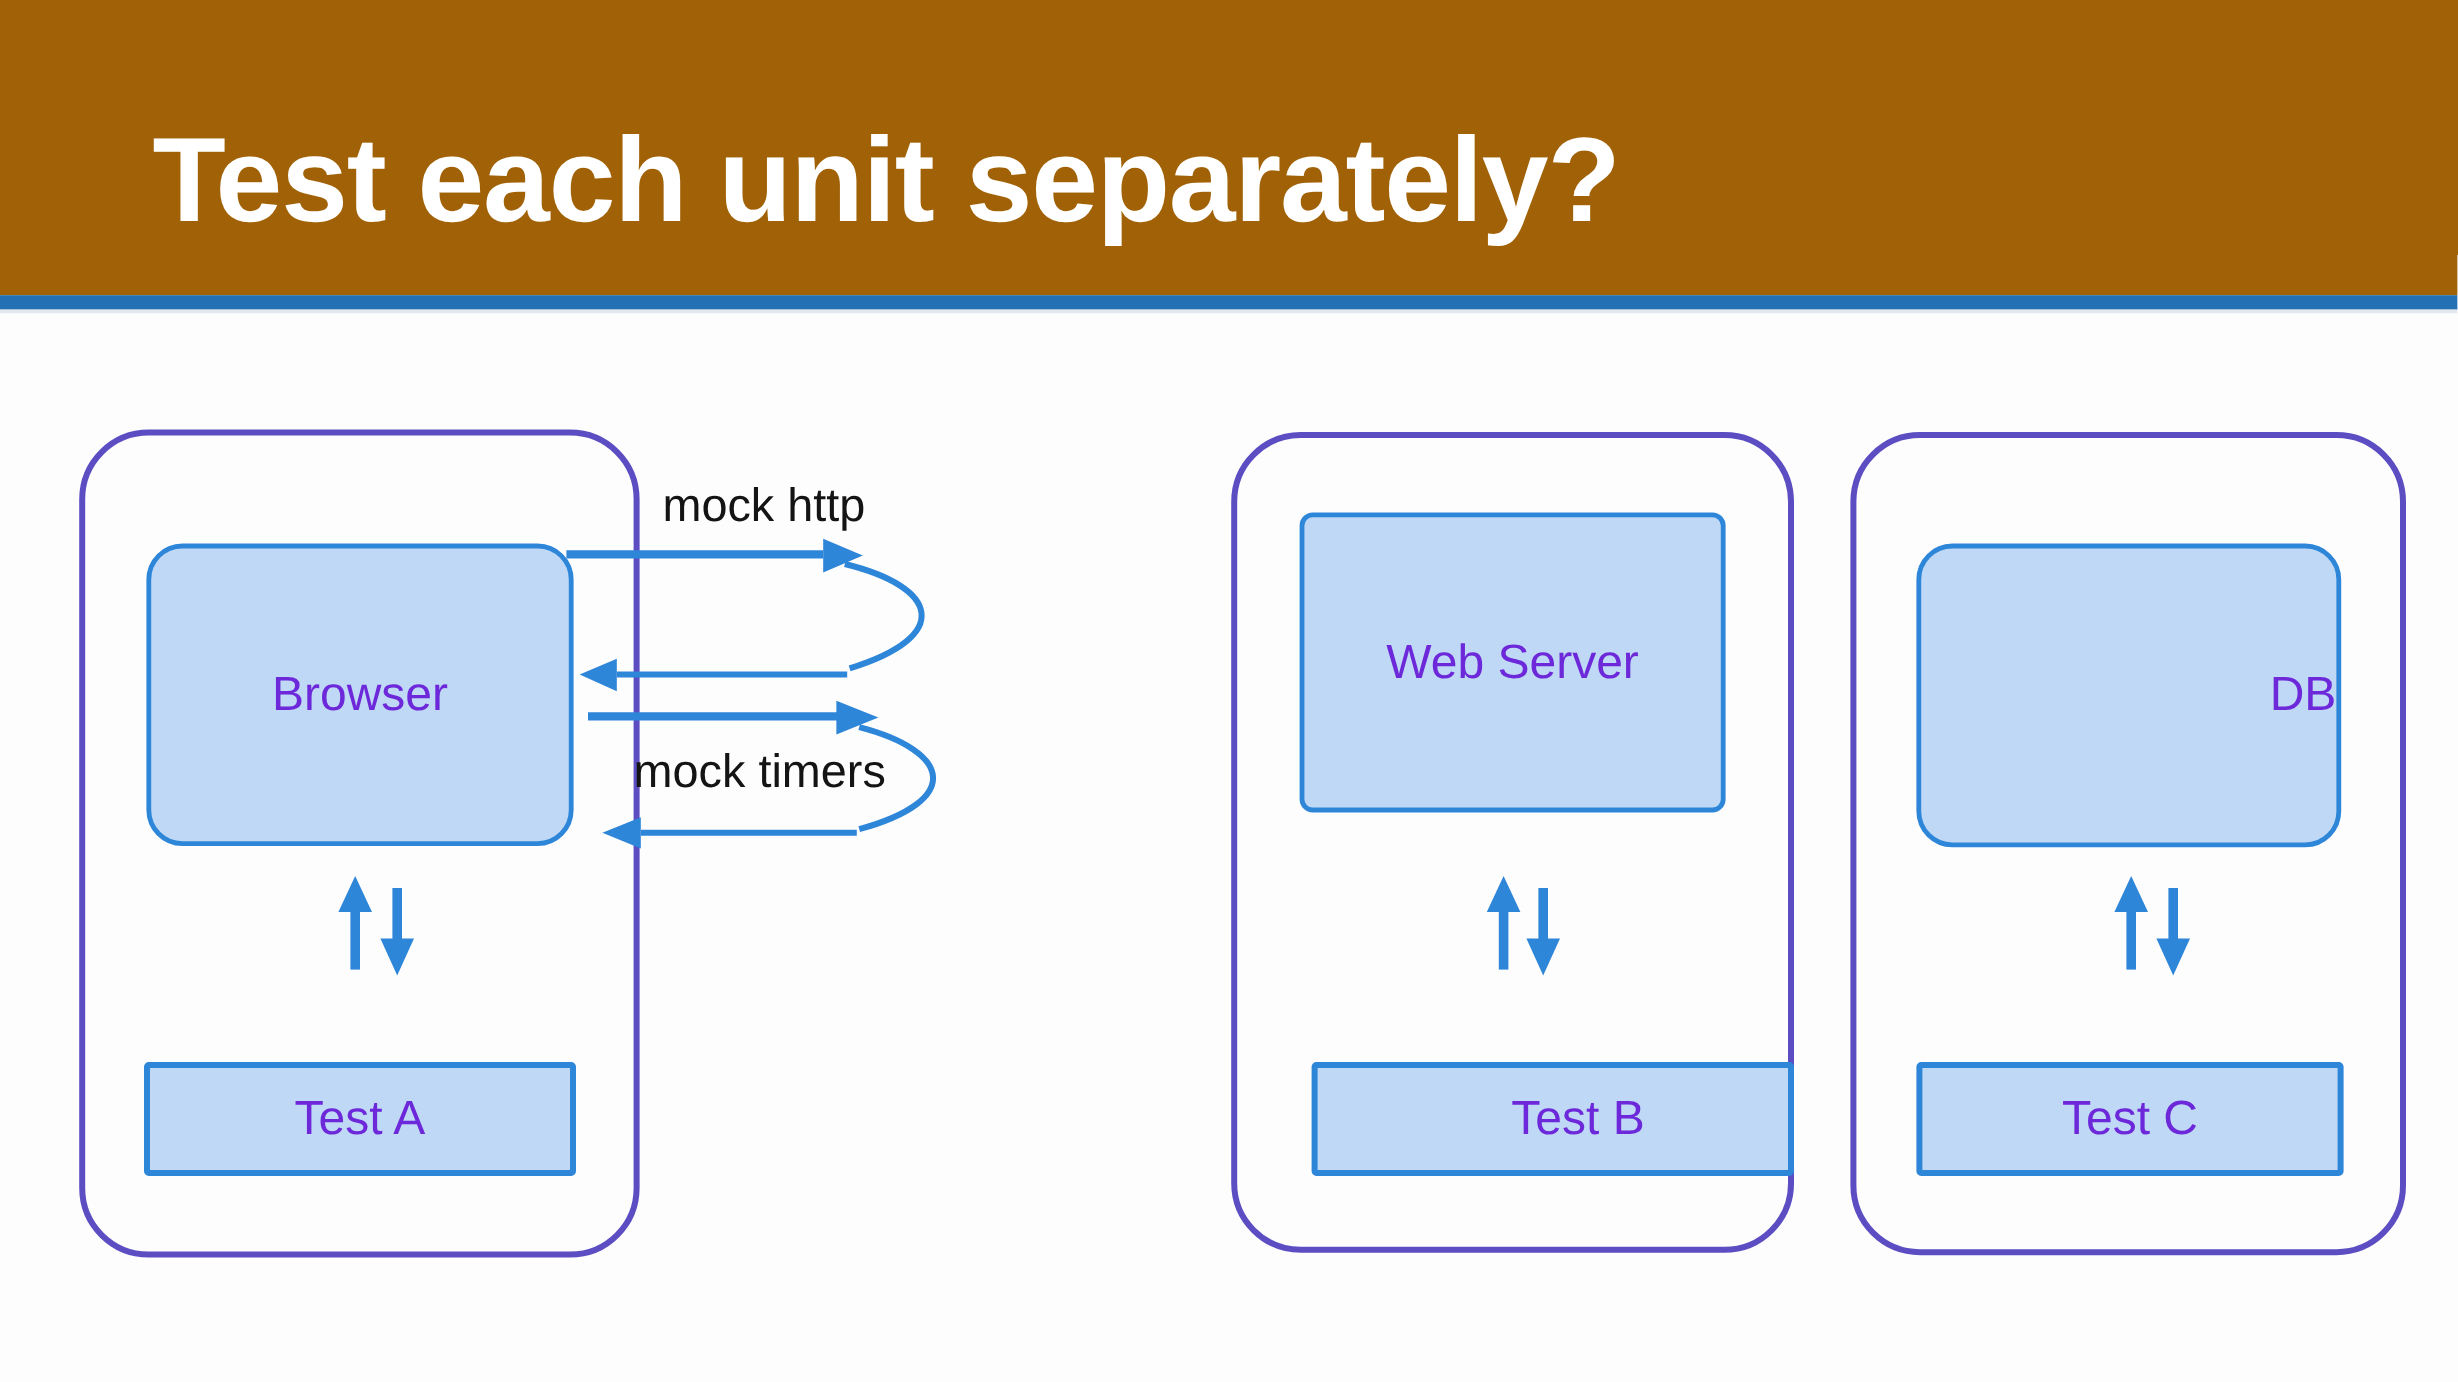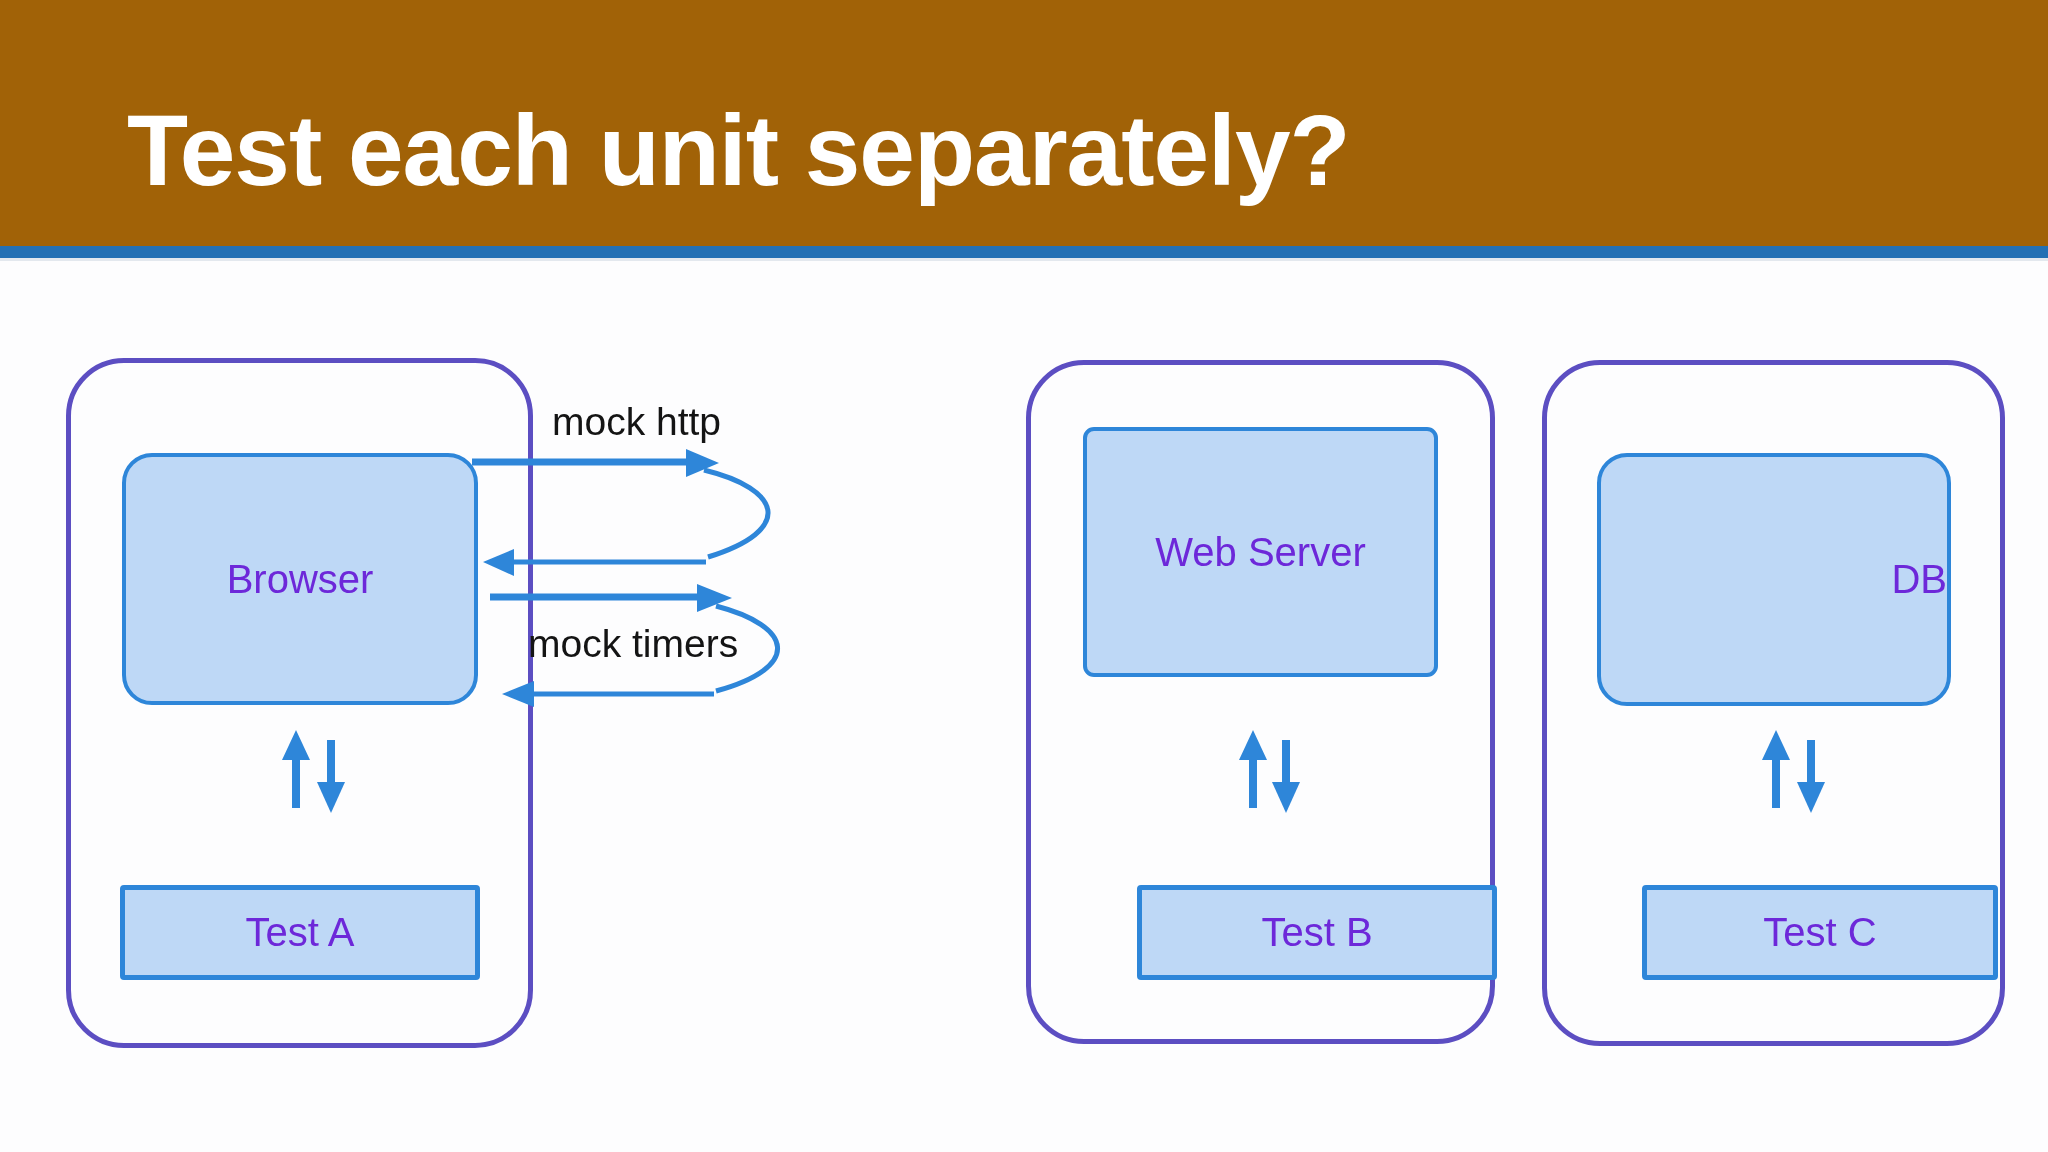--- a/index.html
+++ b/index.html
@@ -56,22 +56,22 @@
     font-size: 40px; color: #6d28d9;
     white-space: nowrap;
   }
   .node-big  { border-radius: 30px; }
   .node-test { border-radius: 4px; border-width: 5px; }
 
   #node-browser   { left: 122px;  top: 453px; width: 348px; height: 244px; }
   #node-webserver { left: 1083px; top: 427px; width: 347px; height: 242px; border-radius: 11px; }
   #node-db        { left: 1597px; top: 453px; width: 346px; height: 245px; justify-content: flex-end; }
   #node-test-a    { left: 120px;  top: 885px; width: 350px; height: 85px; }
-  #node-test-b    { left: 1137px; top: 885px; width: 350px; height: 85px; }
-  #node-test-c    { left: 1642px; top: 885px; width: 346px; height: 85px; }
+  #node-test-b    { left: 1093px; top: 885px; width: 350px; height: 85px; padding-left: 42px; }
+  #node-test-c    { left: 1597px; top: 885px; width: 346px; height: 85px; }
 
   
   .annotation {
     position: absolute;
     font-size: 39px; color: #141414;
     white-space: nowrap;
   }
   #mock-http-label   { left: 552px; top: 400px; }
   #mock-timers-label { left: 528px; top: 622px; }
 

